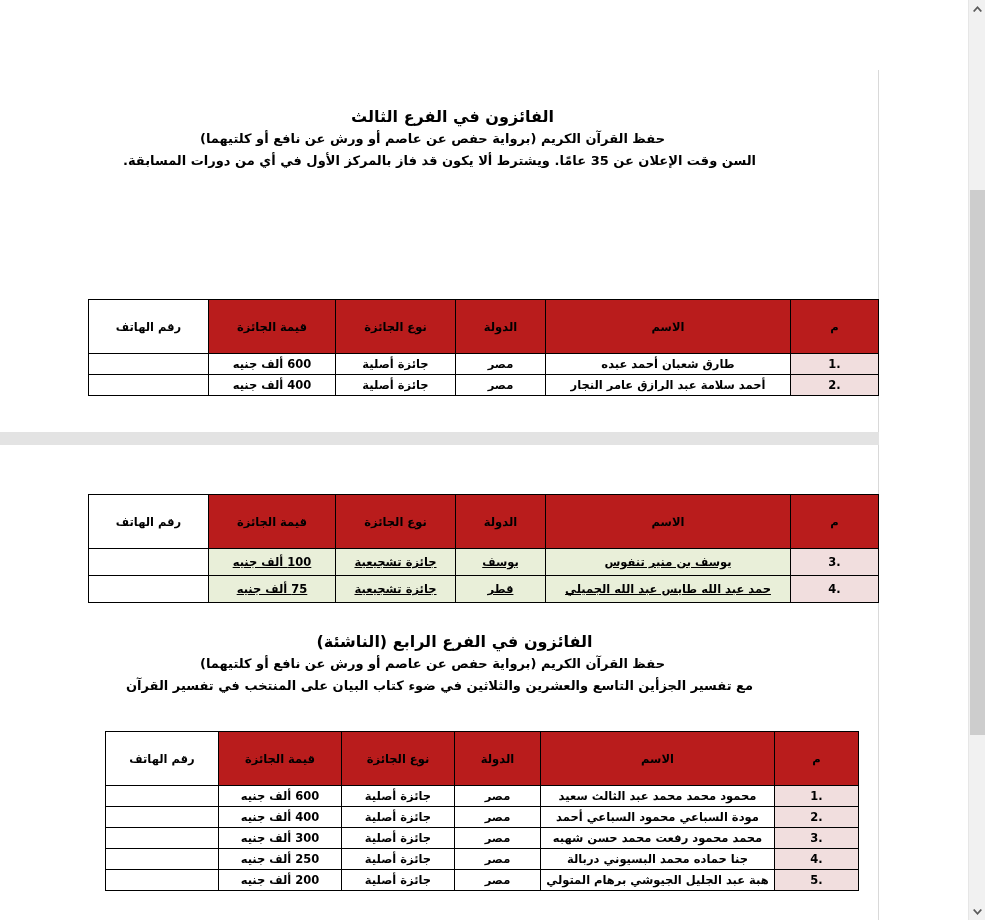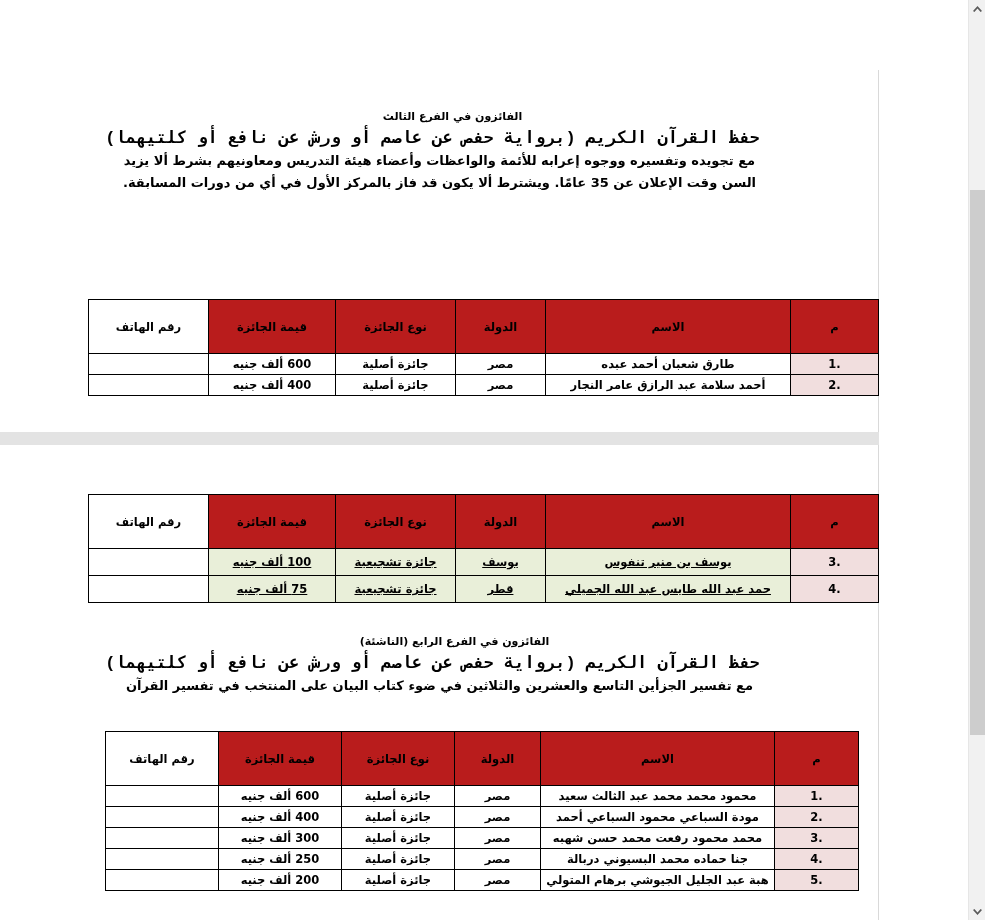--- a/index.html
+++ b/index.html
@@ -102,29 +102,28 @@
     text-align: center;
     color: #000000;
     font-weight: bold;
     direction: rtl;
   }
   .heading-line {
     display: block;
     white-space: nowrap;
   }
   .heading-line.title {
-    font-size: 11px;
+    font-size: 16px;
     line-height: 22px;
     letter-spacing: 0;
     margin-left: 32px;
   }
   .heading-line.sub {
-    font-size: 17px;
+    font-size: 13px;
     line-height: 22px;
-    font-family: Liberation Mono, monospace;
   }
   .heading-line.body {
     font-size: 13px;
     line-height: 22px;
   }
 
   .hb-1 {
     position: absolute;
     left: 0;
     top: 36px;
@@ -242,21 +241,20 @@
 
 <div class="viewer">
 
   <div class="pages">
 
     <div class="page page-one">
 
       <div class="heading-block hb-1">
         <span class="heading-line title">الفائزون في الفرع الثالث</span>
         <span class="heading-line sub">حفظ القرآن الكريم (برواية حفص عن عاصم أو ورش عن نافع أو كلتيهما)</span>
-        <span class="heading-line body">مع تجويده وتفسيره ووجوه إعرابه للأئمة والواعظات وأعضاء هيئة التدريس ومعاونيهم بشرط ألا يزيد</span>
         <span class="heading-line body">السن وقت الإعلان عن 35 عامًا. ويشترط ألا يكون قد فاز بالمركز الأول في أي من دورات المسابقة.</span>
       </div>
 
       <table class="doc-table tbl-1">
         <colgroup>
           <col class="col-idx">
             <col class="col-name">
             <col class="col-country">
           <col class="col-type">
             <col class="col-value">

